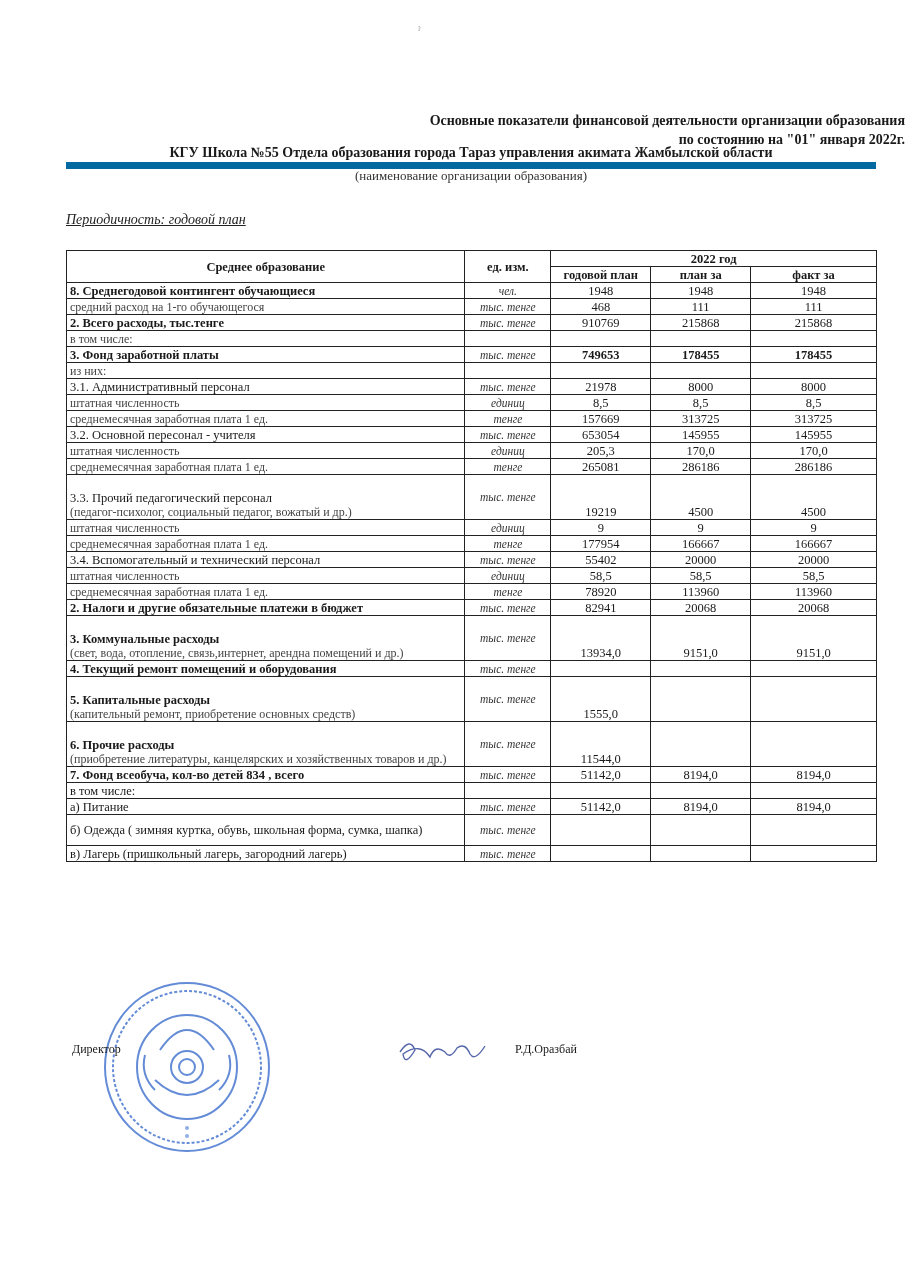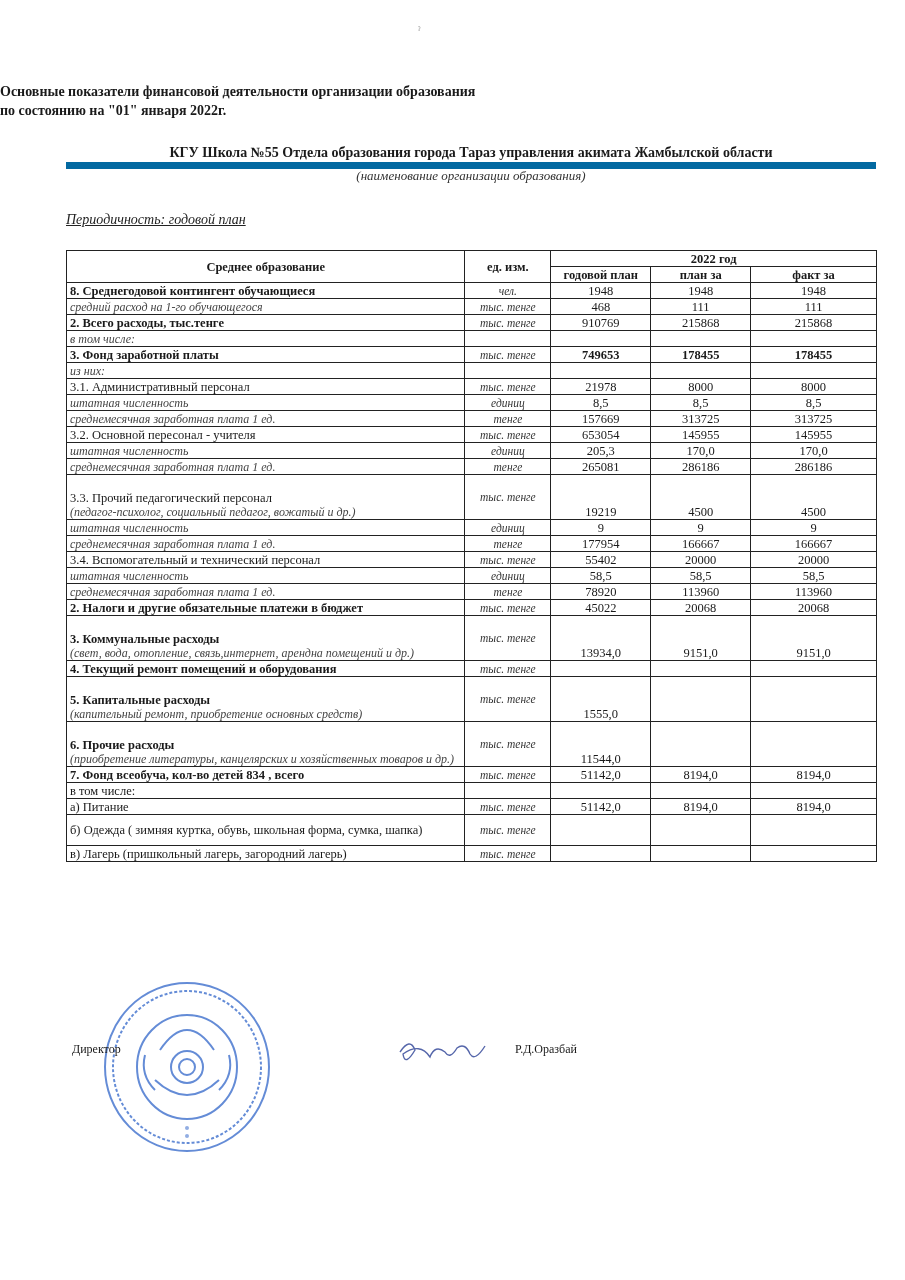--- a/index.html
+++ b/index.html
@@ -1,37 +1,37 @@
 <!DOCTYPE html>
 <html><head>
 <meta charset="utf-8">
 <style>
   html, body { margin: 0; padding: 0; background: #fff; }
   body { width: 905px; height: 1280px; position: relative; overflow: hidden;
          font-family: "Liberation Serif", serif; color: #1a1a1a; }
-  .title { position: absolute; left: 0; width: 905px; text-align: left;
-           font-weight: bold; font-size: 14px; }
+  .title { position: absolute; left: 0; width: 905px; text-align: right;
+           font-weight: bold; font-size: 14px; margin-top: 29px; }
   .t1 { top: 84px; }
   .t2 { top: 103px; }
   .org { position: absolute; left: 66px; width: 810px; top: 145px; text-align: center;
          font-weight: bold; font-size: 14px; border-bottom: 7px solid #0369a1; padding-bottom: 1px; }
   .org-caption { position: absolute; left: 66px; width: 810px; top: 168px; text-align: center;
-                 font-style: italic; font-size: 13px; color: #333; }
+                 font-size: 13px; color: #333; }
   .period { position: absolute; left: 66px; top: 212px; font-style: italic; font-size: 14px;
             text-decoration: underline; color: #222; }
   table { position: absolute; left: 66px; top: 250px; width: 811px; border-collapse: collapse;
           font-size: 12.5px; border-radius: 20px; }
   td, th { border: 1px solid #222; padding: 0 3px; height: 15px; line-height: 14px; }
   th { font-weight: bold; font-size: 12.5px; }
   col.c1 { width: 399px; } col.c2 { width: 86px; } col.c3 { width: 100px; }
   col.c4 { width: 100px; } col.c5 { width: 126px; }
   .u { font-style: italic; text-align: center; font-size: 11.5px; color: #333; }
   .n { text-align: center; }
   .b { font-weight: bold; }
-  .i { font-style: italic; color: #444; font-size: 12px; }
+  .i { color: #444; font-size: 12px; }
   .bot { vertical-align: bottom; }
   .sig-area { position: absolute; top: 1042px; font-size: 12px; font-family: Liberation Serif, serif; }
   .director { left: 72px; }
   .name { left: 515px; }
   .signature { position: absolute; left: 395px; top: 1032px; }
   .stamp { position: absolute; left: 100px; top: 980px; width: 175px; height: 175px; }
   .mark { position: absolute; left: 418px; top: 25px; font-size: 10px; color: #888; }
 </style>
 </head>
 <body>
@@ -190,21 +190,21 @@
       <tr>
         <td class="i">среднемесячная заработная плата 1 ед.</td>
         <td class="u">тенге</td>
         <td class="n">78920</td>
         <td class="n">113960</td>
         <td class="n">113960</td>
       </tr>
       <tr>
         <td class="b">2. Налоги и другие обязательные платежи в бюджет</td>
         <td class="u">тыс. тенге</td>
-        <td class="n">45022</td>
+        <td class="n">82941</td>
         <td class="n">20068</td>
         <td class="n">20068</td>
       </tr>
       <tr>
         <td class="bot" style="height: 44px;">
           <div class="b">3. Коммунальные расходы</div>
           <div class="i">(свет, вода, отопление, связь,интернет, арендна помещений и др.)</div>
         </td>
         <td class="u">тыс. тенге</td>
         <td class="n bot">13934,0</td>

